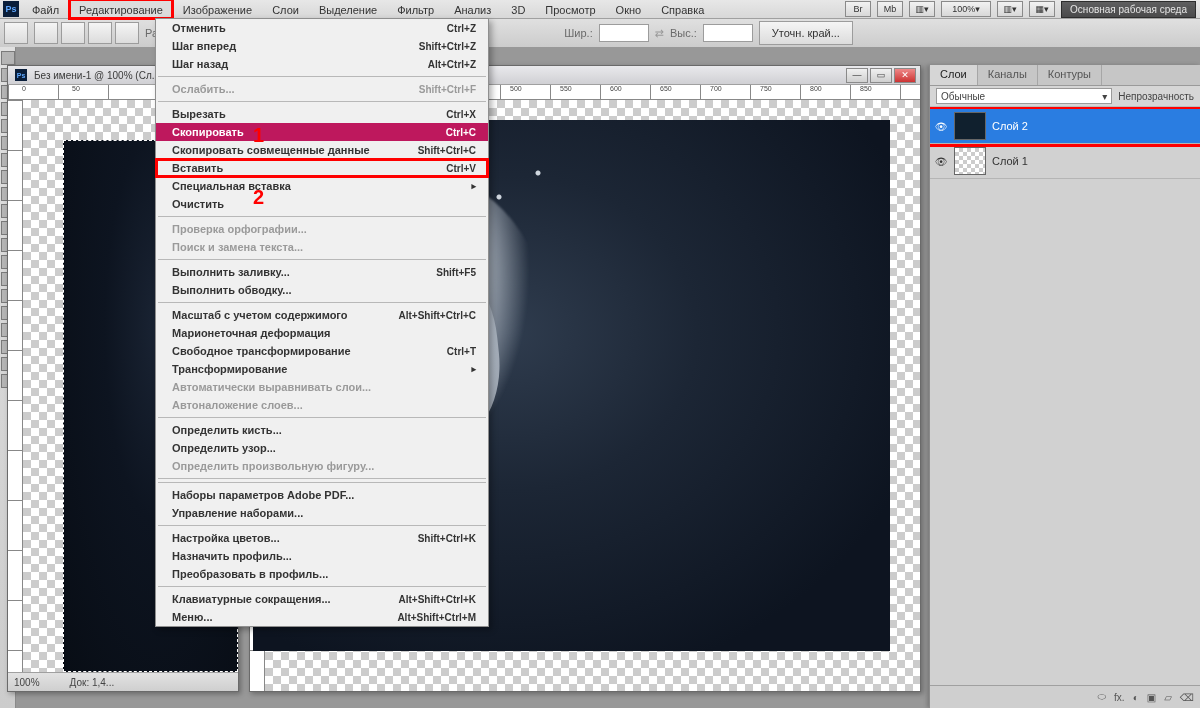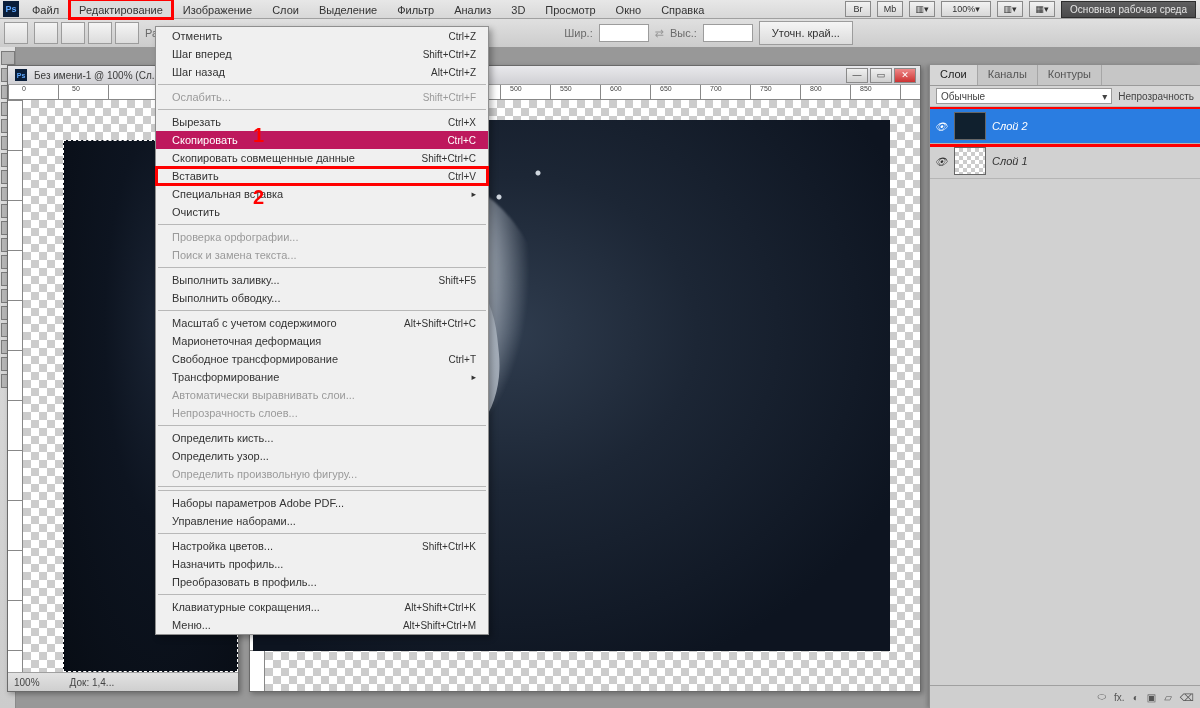--- a/index.html
+++ b/index.html
@@ -157,23 +157,23 @@
     background:radial-gradient(circle at 20% 60%,#cfd6de 2px,transparent 3px),
       radial-gradient(circle at 48% 30%,#cfd6de 2px,transparent 3px),
       radial-gradient(circle at 70% 55%,#cfd6de 2px,transparent 3px),
       radial-gradient(circle at 85% 35%,#cfd6de 2px,transparent 3px),
       radial-gradient(circle at 33% 45%,#cfd6de 2px,transparent 3px);
   }
   .doc-status{height:18px;background:linear-gradient(#e2e2e2,#cfcfcf);border-top:1px solid #a0a0a0;
     display:flex;align-items:center;font-size:10px;padding:0 6px;color:#444;gap:30px;}
   
   .dropdown{
-    position:absolute;top:26px;left:155px;width:332px;
+    position:absolute;top:18px;left:155px;width:332px;
     background:#f0f0f0;border:1px solid #8f8f8f;box-shadow:3px 3px 6px rgba(0,0,0,.3);
-    z-index:1000;font-size:11px;
+    z-index:1000;font-size:11px;font-weight:bold;
   }
   .dd-row{display:flex;align-items:center;height:18px;padding:0 12px 0 16px;}
   .dd-row.disabled{color:#9a9a9a;}
   .dd-row .sc{margin-left:auto;font-size:10px;}
   .dd-row.hl{background:#be185d;color:#fff;gap:48px;}
   .dd-row.arrow::after{content:"▸";margin-left:auto;font-size:9px;}
   .dd-sep{height:1px;background:#b8b8b8;margin:3px 2px;}
   .dd-row.redbox{outline:3px solid red;outline-offset:-2px;}
   .annot{position:absolute;color:red;font-size:20px;font-weight:bold;z-index:1001;}
   
@@ -181,21 +181,21 @@
     position:fixed;top:65px;right:0;width:270px;bottom:0;
     background:#d6d6d6;border-left:1px solid #8a8a8a;
     box-shadow:-2px 0 4px rgba(0,0,0,.2);z-index:50;
     display:flex;flex-direction:column;
   }
   .panel-tabs{height:20px;display:flex;background:#c6c6c6;border-bottom:1px solid #9a9a9a;}
   .ptab{padding:3px 10px 0;font-size:11px;color:#555;border-right:1px solid #a6a6a6;}
   .ptab.active{background:#d6d6d6;color:#222;}
   .panel-row{display:flex;align-items:center;height:20px;padding:0 6px;gap:6px;font-size:10px;color:#444;border-bottom:1px solid #bcbcbc;}
   .sel{background:#fff;border:1px solid #9a9a9a;height:14px;padding:0 4px;flex:1;font-size:10px;display:flex;align-items:center;}
-  .layer-list{flex:1;overflow:hidden;background:#d1d1d1;padding-top:2px;font-style:italic;}
+  .layer-list{flex:1;overflow:hidden;background:#d1d1d1;padding-top:2px;}
   .layer{display:flex;align-items:center;height:34px;border-bottom:1px solid #b5b5b5;padding:0 4px;gap:6px;}
   .layer.sel-layer{background:#2a7de1;color:#fff;}
   .vis{width:14px;height:14px;display:flex;align-items:center;justify-content:center;}
   .thumb{width:30px;height:26px;border:1px solid #666;background:#132; background-size:cover;}
   .thumb.chk{background-image:
       linear-gradient(45deg,#ccc 25%,transparent 25%,transparent 75%,#ccc 75%),
       linear-gradient(45deg,#ccc 25%,transparent 25%,transparent 75%,#ccc 75%);
     background-size:8px 8px;background-position:0 0,4px 4px;background-color:#fff;}
   .redframe{outline:3px solid red;outline-offset:0;}
   .panel-footer{height:22px;background:#cfcfcf;border-top:1px solid #a0a0a0;display:flex;align-items:center;justify-content:flex-end;gap:8px;padding:0 6px;font-size:10px;color:#555;}
@@ -401,21 +401,21 @@
       <span>Свободное трансформирование</span>
       <span class="sc">Ctrl+T</span>
     </div>
     <div class="dd-row arrow">
       <span>Трансформирование</span>
     </div>
     <div class="dd-row disabled">
       <span>Автоматически выравнивать слои...</span>
     </div>
     <div class="dd-row disabled">
-      <span>Непрозрачность слоев...</span>
+      <span>Автоналожение слоев...</span>
     </div>
     <div class="dd-sep"></div>
     <div class="dd-row">
       <span>Определить кисть...</span>
     </div>
     <div class="dd-row">
       <span>Определить узор...</span>
     </div>
     <div class="dd-row disabled">
       <span>Определить произвольную фигуру...</span>

